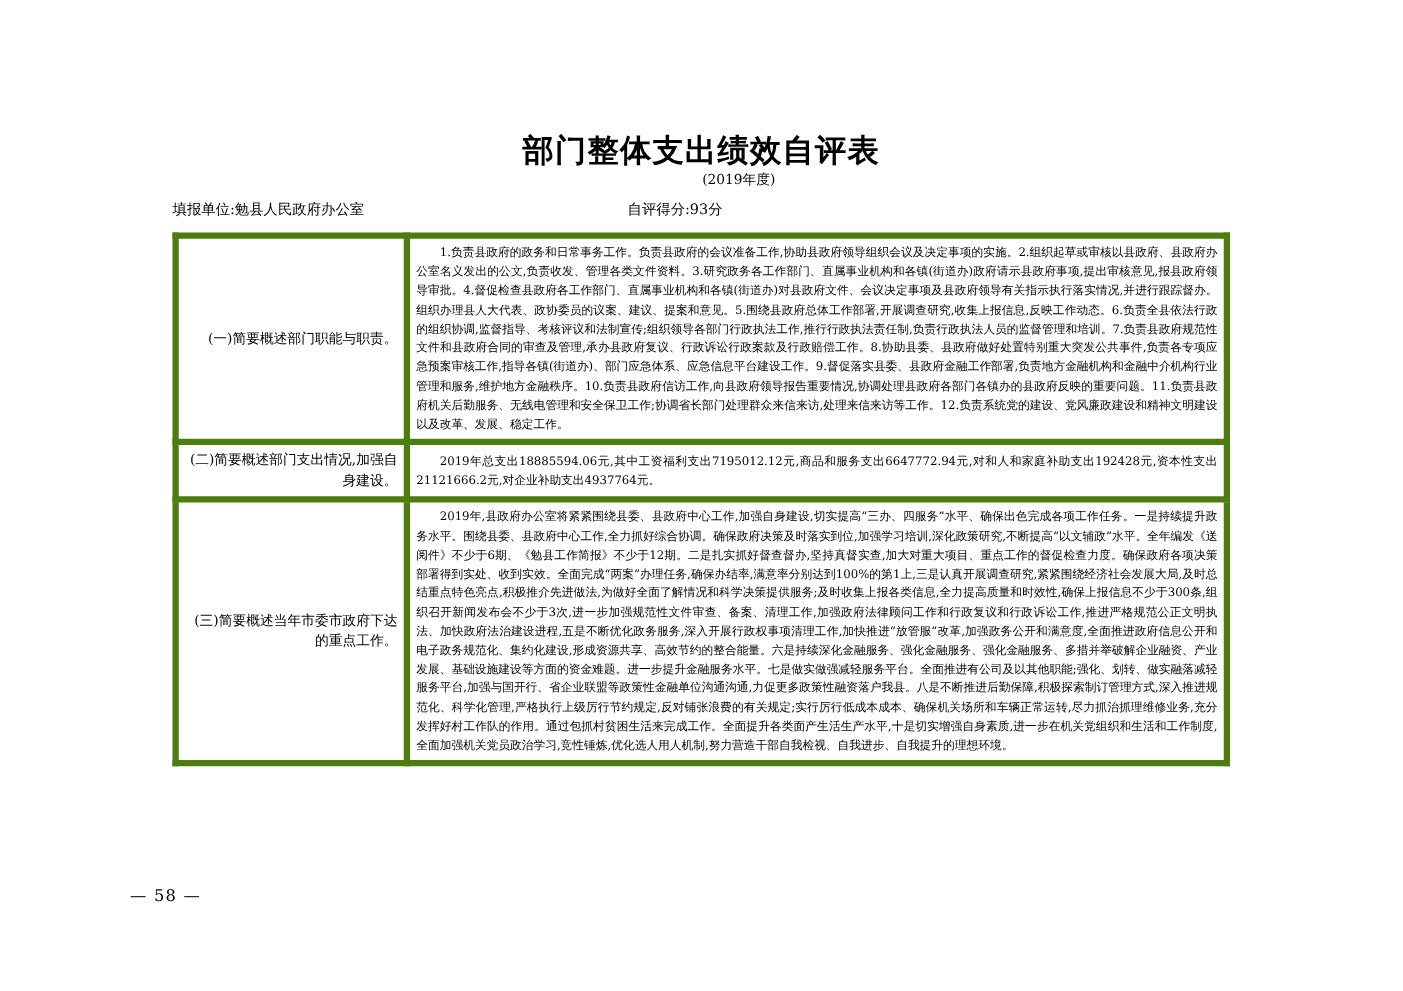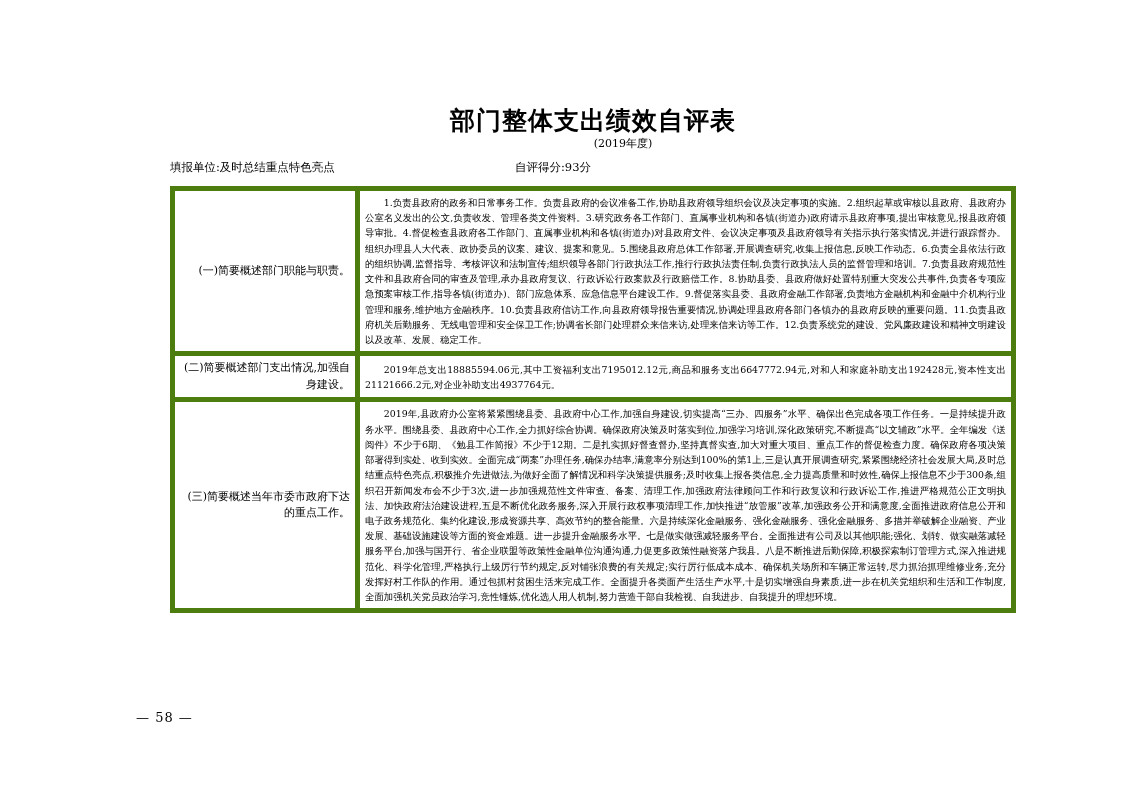--- a/index.html
+++ b/index.html
@@ -13,21 +13,20 @@
     font-family: "DejaVu Sans", "Liberation Sans", sans-serif;
     color: #000000;
     position: relative;
     overflow: hidden;
   }
   .page {
     position: absolute;
     left: 0; top: 0;
     width: 908px;
     height: 793px;
-    margin-left: 32px;
   }
   .doc-title {
     position: absolute;
     left: 0;
     top: 104px;
     width: 1122px;
     text-align: center;
     font-family: "DejaVu Serif", "Liberation Serif", serif;
     font-weight: bold;
     font-size: 25px;
@@ -53,21 +52,21 @@
     font-size: 11.5px;
   }
   .meta-left {
     position: absolute;
     left: 0;
     top: 0;
     white-space: nowrap;
   }
   .meta-right {
     position: absolute;
-    left: 345px;
+    left: 364px;
     top: 0;
     white-space: nowrap;
   }
   table.main {
     position: absolute;
     left: 138px;
     top: 186px;
     width: 846px;
     border-collapse: collapse;
     table-layout: fixed;
@@ -110,21 +109,21 @@
 </style>
 </head>
 <body>
 
 <div class="page">
 
   <div class="doc-title">部门整体支出绩效自评表</div>
   <div class="doc-subtitle">(2019年度)</div>
 
   <div class="meta-row">
-    <span class="meta-left">填报单位:及时总结重点特色亮点</span>
+    <span class="meta-left">填报单位:勉县人民政府办公室</span>
     <span class="meta-right">自评得分:93分</span>
   </div>
 
   <table class="main">
     <tbody>
       <tr>
         <td class="label">(一)简要概述部门职能与职责。</td>
         <td class="content">
             <span class="indent">1.负责县政府的政务和日常事务工作。负责县政府的会议准备工作,协助县政府领导组织会议及决定事项的实施。2.组织起草或审核以县政府、县政府办公室名义发出的公文,负责收发、管理各类文件资料。3.研究政务各工作部门、直属事业机构和各镇(街道办)政府请示县政府事项,提出审核意见,报县政府领导审批。4.督促检查县政府各工作部门、直属事业机构和各镇(街道办)对县政府文件、会议决定事项及县政府领导有关指示执行落实情况,并进行跟踪督办。组织办理县人大代表、政协委员的议案、建议、提案和意见。5.围绕县政府总体工作部署,开展调查研究,收集上报信息,反映工作动态。6.负责全县依法行政的组织协调,监督指导、考核评议和法制宣传;组织领导各部门行政执法工作,推行行政执法责任制,负责行政执法人员的监督管理和培训。7.负责县政府规范性文件和县政府合同的审查及管理,承办县政府复议、行政诉讼行政案款及行政赔偿工作。8.协助县委、县政府做好处置特别重大突发公共事件,负责各专项应急预案审核工作,指导各镇(街道办)、部门应急体系、应急信息平台建设工作。9.督促落实县委、县政府金融工作部署,负责地方金融机构和金融中介机构行业管理和服务,维护地方金融秩序。10.负责县政府信访工作,向县政府领导报告重要情况,协调处理县政府各部门各镇办的县政府反映的重要问题。11.负责县政府机关后勤服务、无线电管理和安全保卫工作;协调省长部门处理群众来信来访,处理来信来访等工作。12.负责系统党的建设、党风廉政建设和精神文明建设以及改革、发展、稳定工作。</span>
           </td>

